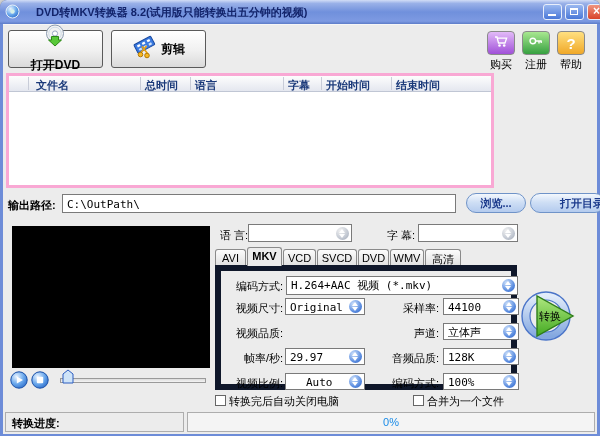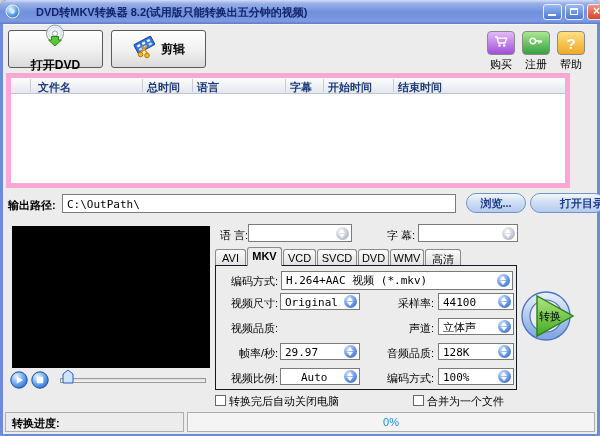--- a/index.html
+++ b/index.html
@@ -18,21 +18,21 @@
   .bodybg{position:absolute;left:3px;top:24px;width:594px;height:409px;background:#ececec;border-top:1px solid #f6f6f6;}
   .tbtn{position:absolute;height:38px;border:1px solid #5a5a5a;border-radius:3px;box-sizing:border-box;cursor:pointer;
         background:linear-gradient(180deg,#ffffff,#f0f0f0 55%,#dadada);display:flex;align-items:center;justify-content:center;gap:5px;}
   .tbtn span.cap{font-size:12px;font-weight:bold;color:#000;}
   .mini{position:absolute;width:28px;height:24px;border:1px solid #8a8a8a;border-radius:4px;box-sizing:border-box;cursor:pointer;
         display:flex;align-items:center;justify-content:center;}
   .mini.buy{background:linear-gradient(180deg,#e2baf8,#a050d8);}
   .mini.reg{background:linear-gradient(180deg,#a8e890,#36a040);}
   .mini.help{background:linear-gradient(180deg,#ffe080,#f0a828);color:#fff;font:bold 15px "Liberation Sans",sans-serif;}
   .minilbl{position:absolute;width:32px;text-align:center;font-size:11px;color:#000;}
-  .list{position:absolute;left:6px;top:73px;width:564px;height:115px;background:#fff;border:5px solid #f9a8d4;box-sizing:border-box;}
+  .list{position:absolute;left:6px;top:73px;width:488px;height:115px;background:#fff;border:3px solid #f9a8d4;box-sizing:border-box;}
   .lhdr{position:absolute;left:0;top:0;width:100%;height:16px;background:linear-gradient(180deg,#fdfdfd,#e4e7ef);border-bottom:1px solid #c0c6d4;box-sizing:border-box;}
   .hcell{position:absolute;top:2px;font-size:11px;font-weight:bold;color:#1b3a7a;white-space:nowrap;}
   .hsep{position:absolute;top:1px;width:1px;height:13px;background:#c8ccd8;}
   .lbl{position:absolute;font-size:11px;color:#000;white-space:nowrap;}
   .field{position:absolute;background:#fff;border:1px solid #7a7a7a;box-sizing:border-box;
          font:11px/15px "DejaVu Sans Mono",monospace;padding:1px 16px 0 4px;overflow:hidden;white-space:nowrap;}
   .spin{position:absolute;right:2px;top:50%;margin-top:-6.5px;width:13px;height:13px;border-radius:50%;
         background:radial-gradient(circle at 35% 30%,#cfe2fb,#5b8de0 60%,#2a5cc0);cursor:pointer;}
   .spin::before{content:"";position:absolute;left:3px;top:2px;border-left:3.5px solid transparent;border-right:3.5px solid transparent;border-bottom:4px solid #fff;}
   .spin::after{content:"";position:absolute;left:3px;bottom:2px;border-left:3.5px solid transparent;border-right:3.5px solid transparent;border-top:4px solid #fff;}
@@ -40,21 +40,21 @@
   .pill{position:absolute;height:20px;border:1px solid #6f93c8;border-radius:10px;box-sizing:border-box;cursor:pointer;
         background:linear-gradient(180deg,#f4f8fd,#cfdff5 45%,#b4cbee);color:#1b3a8c;
         font:bold 11px/18px "Liberation Sans",sans-serif;text-align:center;}
   .preview{position:absolute;left:12px;top:226px;width:198px;height:142px;background:#000;}
   .pbtn{position:absolute;width:18px;height:18px;cursor:pointer;}
   .track{position:absolute;left:60px;top:378px;width:146px;height:5px;border:1px solid #9a9a9a;box-sizing:border-box;background:linear-gradient(180deg,#dcdcdc,#f4f4f4);cursor:pointer;}
   .thumb{position:absolute;left:62px;top:369px;width:12px;height:15px;cursor:pointer;}
   .tab{position:absolute;top:249px;height:17px;border:1px solid #8a8a8a;border-bottom:none;border-radius:3px 3px 0 0;box-sizing:border-box;
        background:linear-gradient(180deg,#fcfcfc,#e0e0e0);font-size:11px;text-align:center;padding-top:2px;cursor:pointer;z-index:2;}
   .tab.active{top:247px;height:19px;background:#ececec;font-weight:bold;z-index:4;}
-  .panel{position:absolute;left:215px;top:265px;width:302px;height:125px;border:1px solid #0f172a;background:#ececec;box-sizing:border-box;z-index:3;}
+  .panel{position:absolute;left:215px;top:265px;width:302px;height:125px;border:6px solid #0f172a;background:#ececec;box-sizing:border-box;z-index:3;}
   .rlbl{position:absolute;font-size:11px;color:#000;text-align:right;white-space:nowrap;}
   .cb{position:absolute;width:11px;height:11px;background:#fff;border:1px solid #666;box-sizing:border-box;cursor:pointer;}
   .sbox{position:absolute;top:412px;height:20px;border:1px solid #adadad;box-sizing:border-box;background:#ececec;font-size:11px;}
   .sbox .cap{position:absolute;left:6px;top:3px;font-weight:bold;color:#000;}
   .sbox.prog{background:#f4f4f4;text-align:center;}
   .sbox.prog .val{position:absolute;left:0;top:3px;width:100%;text-align:center;color:#1a8ce8;}
   .convert{position:absolute;left:520px;top:287px;width:60px;height:60px;cursor:pointer;}
 </style>
 </head>
 <body>

